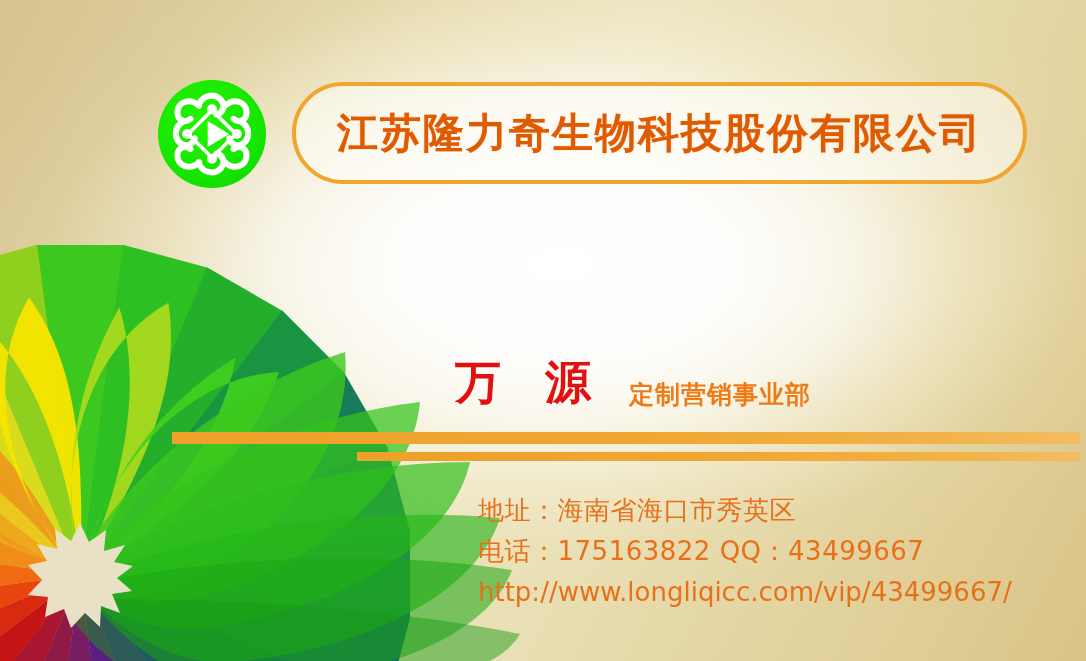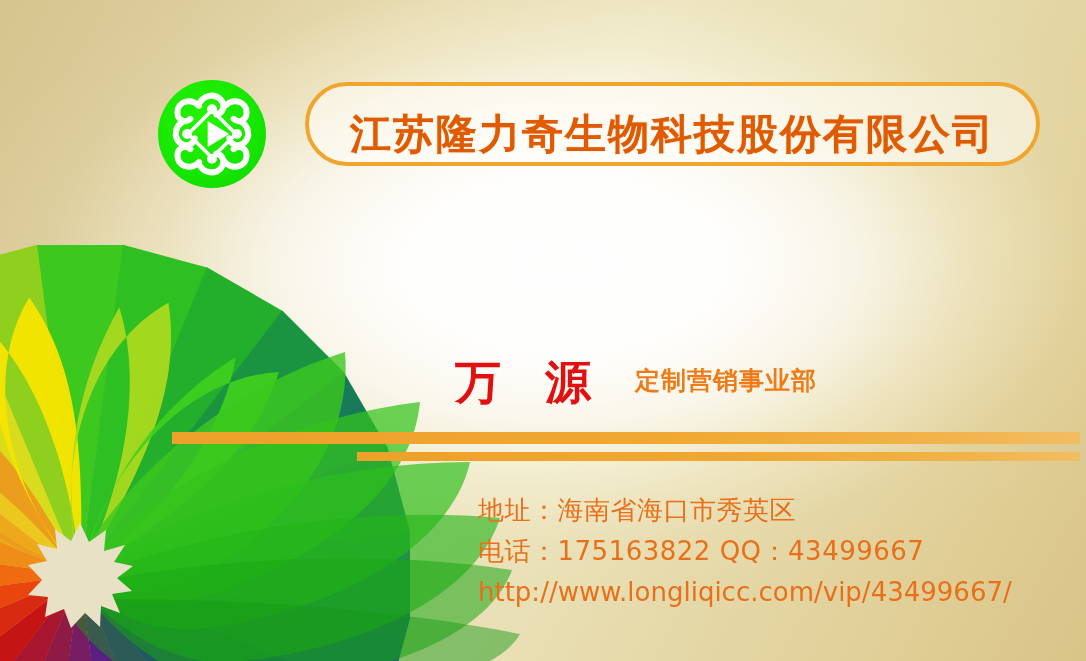--- a/index.html
+++ b/index.html
@@ -69,66 +69,66 @@
     width: 108px;
     height: 108px;
     border-radius: 50%;
     background: radial-gradient(circle at 42% 36%, #24f500 0%, #15e600 60%, #0dd400 100%);
   }
   #logo svg { display: block; }
 
   
   #company-box {
     position: absolute;
-    left: 305px;
+    left: 292px;
     top: 82px;
     width: 735px;
-    height: 84px;
+    height: 102px;
     box-sizing: border-box;
     border: 4px solid #f0a62e;
     border-radius: 52px;
     background: rgba(255,253,247,0.55);
     display: flex;
-    align-items: flex-end;
+    align-items: center;
     justify-content: center;
   }
   #company-name {
     font-family: "DejaVu Serif", "Liberation Serif", serif;
     font-size: 41px;
     font-weight: bold;
     letter-spacing: 2px;
     color: #e05a00;
     white-space: nowrap;
     text-shadow: 0 0 1px rgba(224,90,0,0.55);
   }
 
   
   #person-row {
     position: absolute;
     left: 455px;
     top: 352px;
     display: flex;
-    align-items: center;
+    align-items: flex-end;
   }
   #person-name {
     font-family: "DejaVu Sans", "Liberation Sans", sans-serif;
     font-size: 46px;
     font-weight: bold;
     color: #e21010;
     letter-spacing: 14px;
     white-space: nowrap;
   }
   #person-title {
     font-family: "DejaVu Sans", "Liberation Sans", sans-serif;
     font-size: 25px;
     font-weight: bold;
     color: #ef7b16;
     letter-spacing: 1px;
     white-space: nowrap;
-    margin-left: 30px;
+    margin-left: 24px;
     position: relative;
     top: -3px;
   }
 
   
   #contact {
     position: absolute;
     left: 478px;
     top: 490px;
     color: #e8701a;

